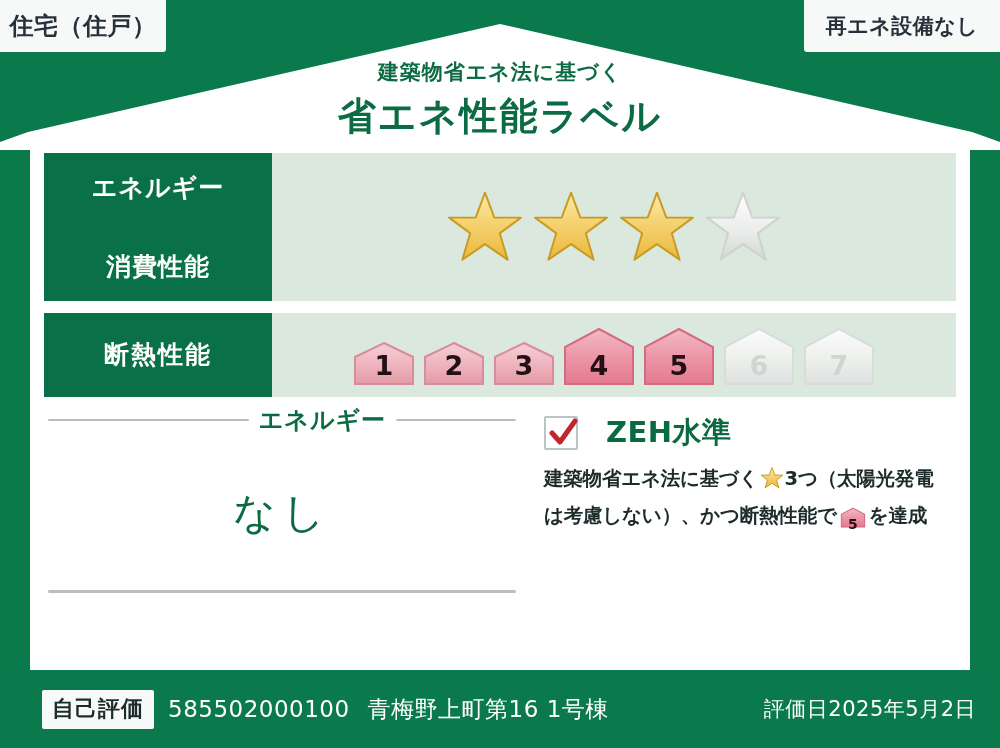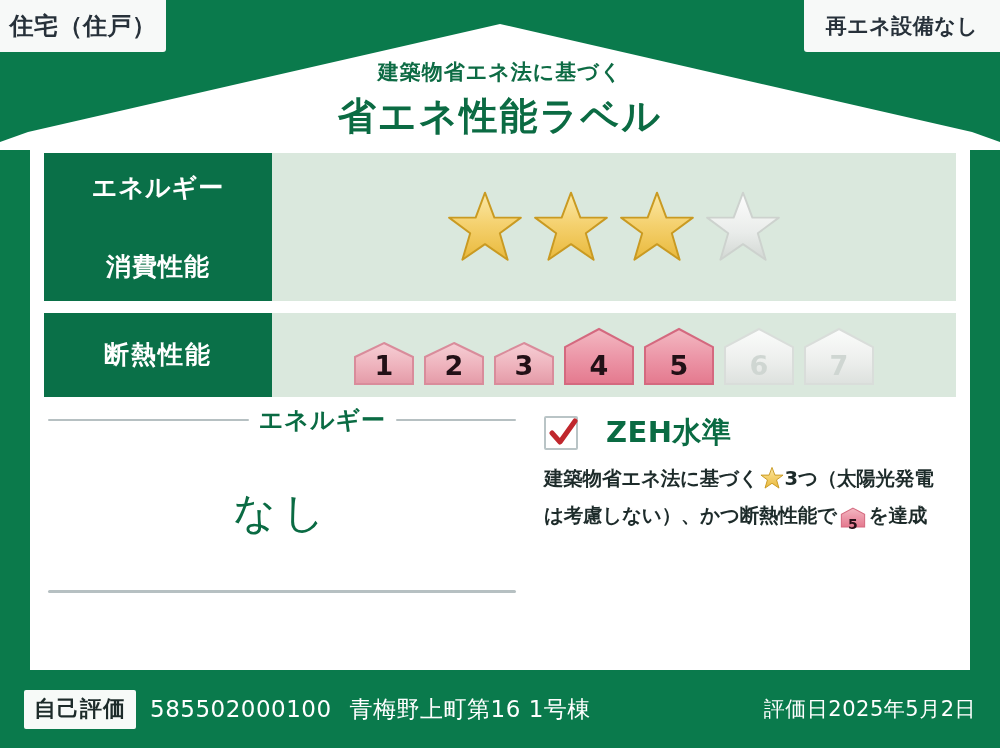--- a/index.html
+++ b/index.html
@@ -165,20 +165,21 @@
     position: absolute; left: 0; right: 0; bottom: 1px;
     text-align: center; font-size: 14px; font-weight: 700; color: #2a1018;
   }
 
   
   .footer {
     position: absolute; left: 0; bottom: 0; width: 1000px; height: 78px;
     background: #0a7a4c;
     display: flex; align-items: center;
     z-index: 5;
+    padding-left: 18px;
   }
   .footer-inner {
     position: relative; width: 1000px; height: 100%;
     display: flex; align-items: center;
     padding: 0 24px;
   }
   .self-eval {
     background: #f7faf8; color: #1d2b2a;
     font-size: 22px; font-weight: 700;
     padding: 4px 10px 5px;

